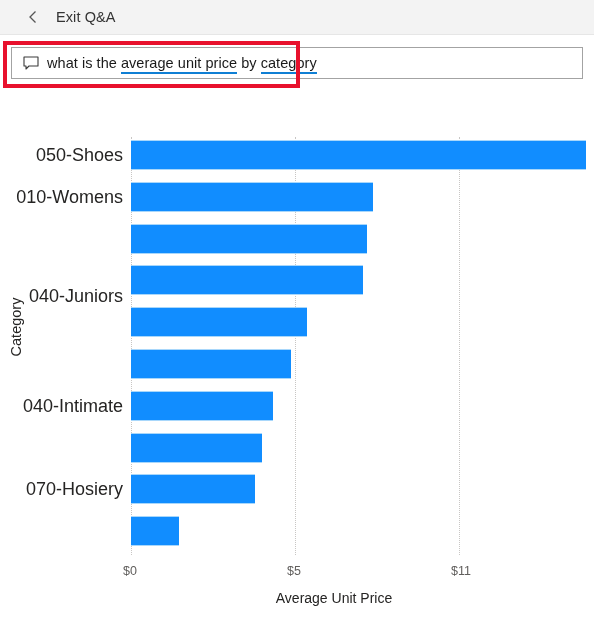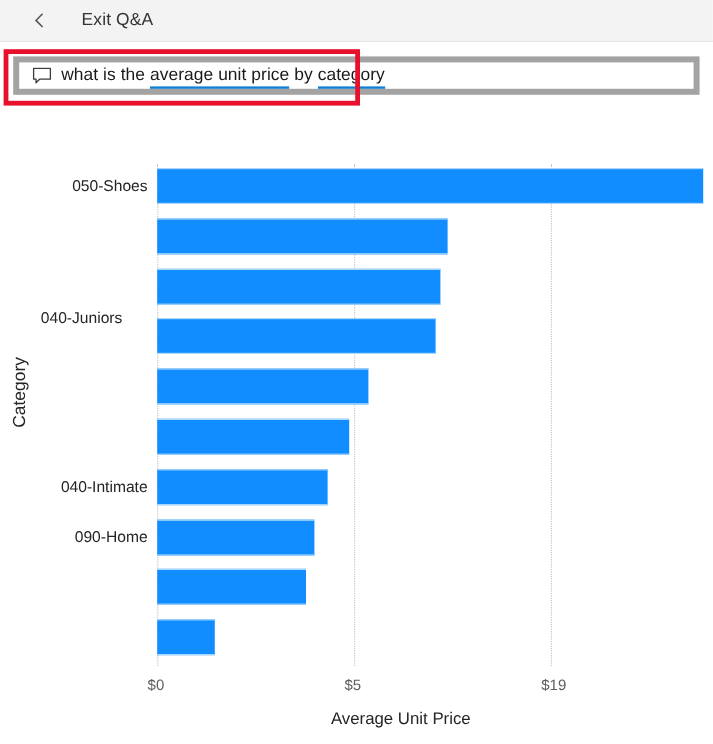--- a/index.html
+++ b/index.html
@@ -34,21 +34,21 @@
     width: 14px;
     height: 14px;
     display: flex;
     align-items: center;
     justify-content: center;
     color: #555555;
     cursor: pointer;
   }
   .back-chevron svg { display: block; }
   .exit-label {
-    margin-left: 28px;
+    margin-left: 16px;
     font-size: 14.5px;
     color: #333333;
     letter-spacing: 0.1px;
     white-space: nowrap;
   }
 
   
   .qna-row {
     position: absolute;
     left: 0;
@@ -57,21 +57,21 @@
     height: 55px;
     background: #ffffff;
   }
   .qna-input {
     position: absolute;
     left: 11px;
     top: 11px;
     width: 572px;
     height: 32px;
     background: #ffffff;
-    border: 5px solid #a3a3a3;
+    border: 1px solid #a3a3a3;
     box-sizing: border-box;
     display: flex;
     align-items: center;
     cursor: text;
   }
   .qna-icon {
     margin-left: 11px;
     width: 16px;
     height: 16px;
     flex: 0 0 auto;
@@ -160,21 +160,21 @@
     box-sizing: border-box;
     cursor: pointer;
   }
   .cat-label {
     position: absolute;
     right: 0;
     width: 110px;
     height: 30px;
     line-height: 30px;
     text-align: right;
-    font-size: 13px;
+    font-size: 18px;
     color: #252423;
     white-space: nowrap;
   }
   .cat-label-wrap {
     position: absolute;
     left: 13px;
     top: 45px;
     width: 110px;
     height: 418px;
   }
@@ -225,23 +225,24 @@
 <div class="red-box"></div>
 
 <div class="chart-area">
 
   <div class="y-axis-title">
     <span>Category</span>
   </div>
 
   <div class="cat-label-wrap" id="catWrap">
       <div class="cat-label" style="top: 3px;">050-Shoes</div>
-      <div class="cat-label" style="top: 113px; text-align: center;">040-Juniors</div>
+      <div class="cat-label" style="top: 44.8px;">010-Womens</div>
+      <div class="cat-label" style="top: 144px;">040-Juniors</div>
       <div class="cat-label" style="top: 253.8px;">040-Intimate</div>
-      <div class="cat-label" style="top: 295.6px;">090-Home</div>
+      <div class="cat-label" style="top: 337.4px;">070-Hosiery</div>
     </div>
 
   <div class="plot" id="plot">
       <div class="gridline" style="left: 0px;"></div>
       <div class="gridline" style="left: 164px;"></div>
       <div class="gridline" style="left: 328px;"></div>
       <div class="bar-row" style="top: 3px;">
         <div class="bar" title="050-Shoes — $13.89" style="width: 455px; background: rgb(17, 141, 255);"></div>
       </div>
       <div class="bar-row" style="top: 44.8px;">
@@ -272,14 +273,14 @@
         <div class="bar" title="100-Groceries — $1.46" style="width: 47.888px; background: rgb(17, 141, 255);"></div>
       </div>
     </div>
 
   <div class="x-axis-title">
     <span>Average Unit Price</span>
   </div>
 
 <div class="x-tick" style="left: 123px;">$0</div>
     <div class="x-tick" style="left: 287px;">$5</div>
-    <div class="x-tick" style="left: 451px;">$19</div>
+    <div class="x-tick" style="left: 451px;">$11</div>
   </div>
 
 </body></html>

